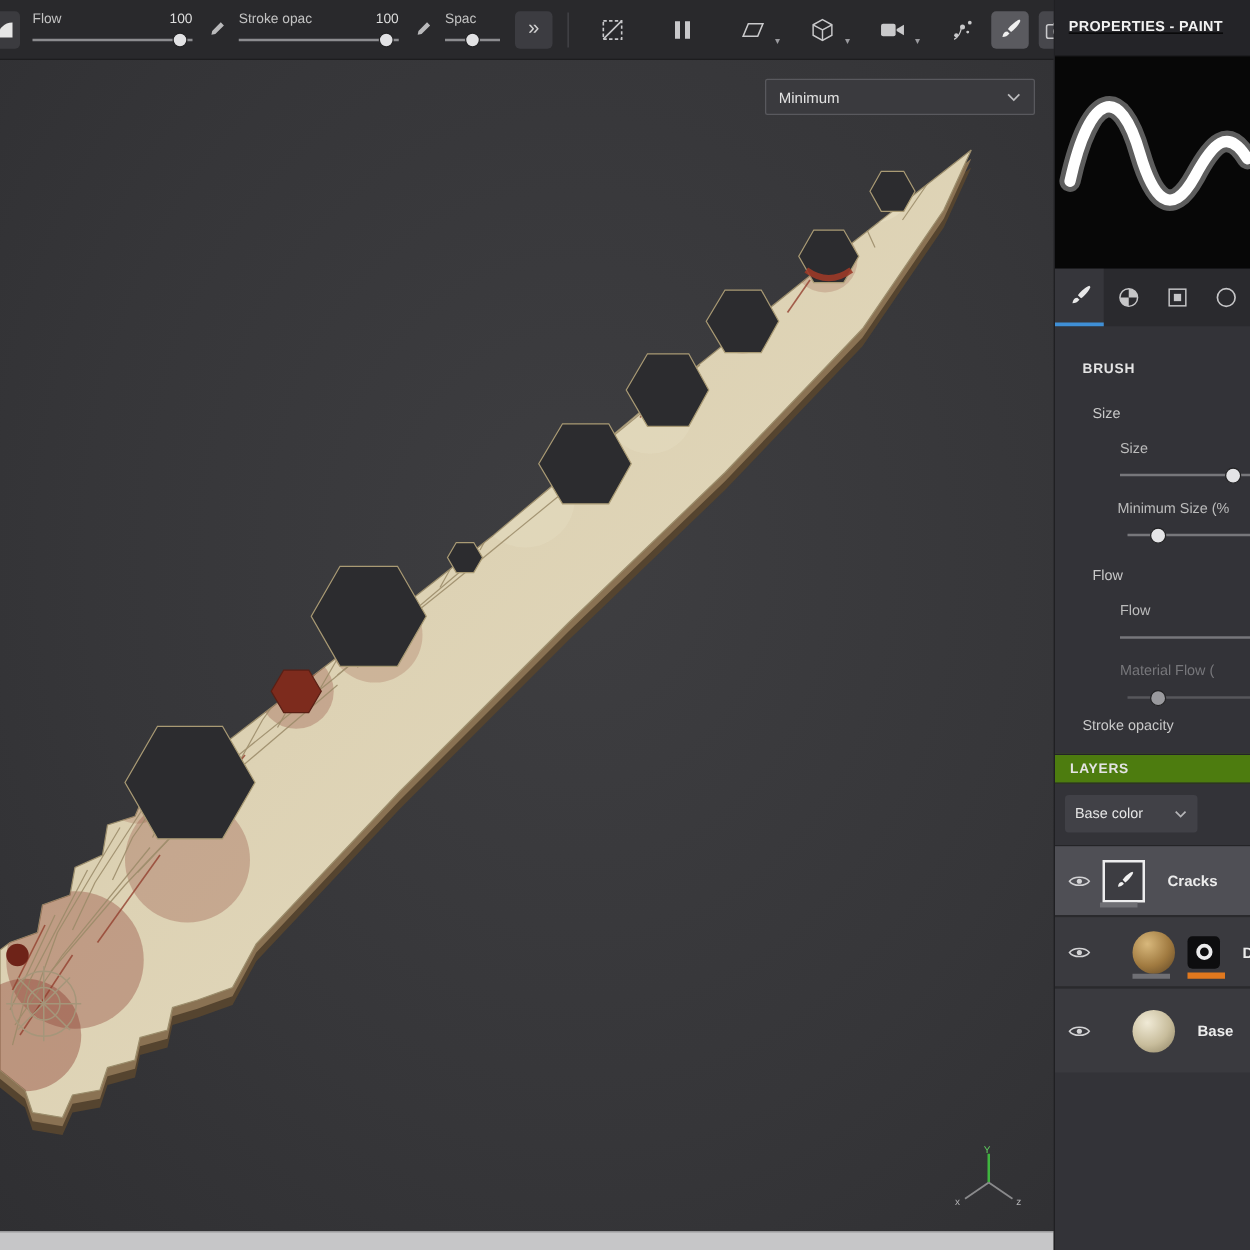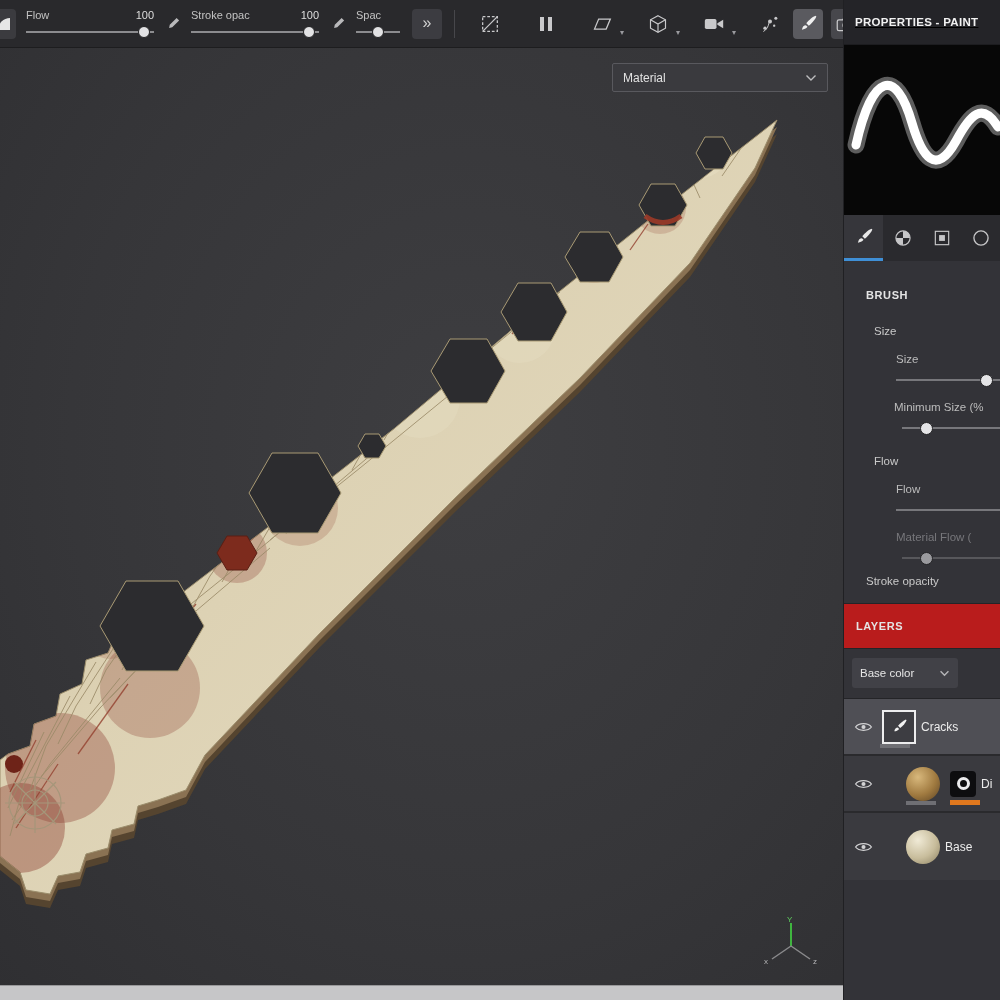--- a/index.html
+++ b/index.html
@@ -59,34 +59,34 @@
   .grp-label { font-size:11.5px; color:#c9c9c9; }
   .sl-label  { font-size:11.5px; color:#bcbcbc; white-space:nowrap; }
   .sl-label.disabled { color:#77777b; }
   .pslider { position:relative; height:14px; margin-top:8px; }
   .pslider .track { position:absolute; left:0; right:0; top:6px; height:2px; background:#77777b; }
   .pslider .handle { position:absolute; top:1px; width:13px; height:13px; border-radius:50%;
                      background:#e4e4e6; border:1px solid #232325; }
   .pslider.disabled .track { background:#57575b; }
   .pslider.disabled .handle { background:#9a9a9e; }
 
-  .layers-header { margin-top:16px; height:46px; background:#b91c1c; border-top:1px solid #242428;
+  .layers-header { margin-top:16px; height:24px; background:#4d7c0f; border-top:1px solid #242428;
                    border-bottom:1px solid #242428; display:flex; align-items:center; padding-left:12px;text-align:center; }
   .chan-dd { margin:9px 0 10px 8px; width:106px; height:30px; background:#414147; border-radius:3px;
              display:flex; align-items:center; padding:0 8px; cursor:pointer; }
   .chan-dd span { flex:1; font-size:11.5px; color:#e6e6e6; }
   .chan-dd svg { color:#b5b5b8; }
 
   .lrows { border-top:1px solid #242427; }
   .lrow { position:relative; height:57px; background:#3a3a3f; border-bottom:2px solid #2a2a2d;
           display:flex; align-items:center; padding-left:6px; cursor:pointer; }
   .lrow.selected { background:#4f4f55; }
   .lrow.tall { height:67px; border-bottom:none; }
   .eye { width:26px; color:#d2d2d4; display:flex; justify-content:center; flex:none; }
-  .lname { font-size:12px; color:#ececec; margin-left:5px; white-space:nowrap; }
+  .lname { font-size:12px; color:#ececec; margin-left:18px; white-space:nowrap;font-weight:bold; }
   .thumb-brush { width:34px; height:34px; margin-left:6px; background:#3d3d42; border:2px solid #ededee;
                  display:flex; align-items:center; justify-content:center; color:#f2f2f2; flex:none; }
   .thumb-checker { width:32px; height:32px; margin-left:8px; flex:none;
                    background:repeating-conic-gradient(#b9b9bb 0% 25%, #616165 0% 50%) 0 0 / 10px 10px; }
   .folder-ic { margin-left:6px; color:#cdcdcf; display:flex; flex:none; }
   .spacer30 { width:30px; flex:none; }
   .thumb-sphere { width:34px; height:34px; border-radius:50%; flex:none;
                   background:radial-gradient(circle at 35% 30%, #d8b87c, #a07a40 55%, #5c4324 100%); }
   .thumb-sphere.pale { background:radial-gradient(circle at 35% 30%, #f0ead6, #c8bd9c 55%, #8a7f60 100%); }
   .mask-ic { width:26px; height:26px; margin-left:10px; background:#0d0d0f; border-radius:4px; flex:none;
@@ -326,21 +326,21 @@
         <polygon points="358,398 365,386 379,386 386,398 379,410 365,410"></polygon>
         <polygon points="249,445 272,405 318,405 341,445 318,485 272,485"></polygon>
         <polygon points="100,578 126,533 178,533 204,578 178,623 126,623"></polygon>
       </g>
       <path d="M645 168 Q663 181 681 168" fill="none" stroke="#9c3a28" stroke-width="5" opacity=".9"></path>
       <polygon points="217,505 227,488 247,488 257,505 247,522 227,522" fill="#7d2b1d" stroke="#5a1f14"></polygon>
       <circle cx="14" cy="716" r="9" fill="#6e2318"></circle>
     </svg>
 
     <div class="material-dd">
-      <span>Material</span>
+      <span>Minimum</span>
       <svg width="12" height="8" viewBox="0 0 12 8" fill="none" stroke="currentColor" stroke-width="1.4">
           <polyline points="1.5,1.5 6,6 10.5,1.5"></polyline>
         </svg>
     </div>
 
     <svg class="gizmo" width="70" height="52" viewBox="0 0 70 52">
       <line x1="36" y1="30" x2="36" y2="7" stroke="#3fb53f" stroke-width="2"></line>
       <line x1="36" y1="30" x2="17" y2="43" stroke="#8a8a8c" stroke-width="1.5"></line>
       <line x1="36" y1="30" x2="55" y2="43" stroke="#8a8a8c" stroke-width="1.5"></line>
       <text x="9" y="48" font-size="8" fill="#b4b4b6">x</text>

